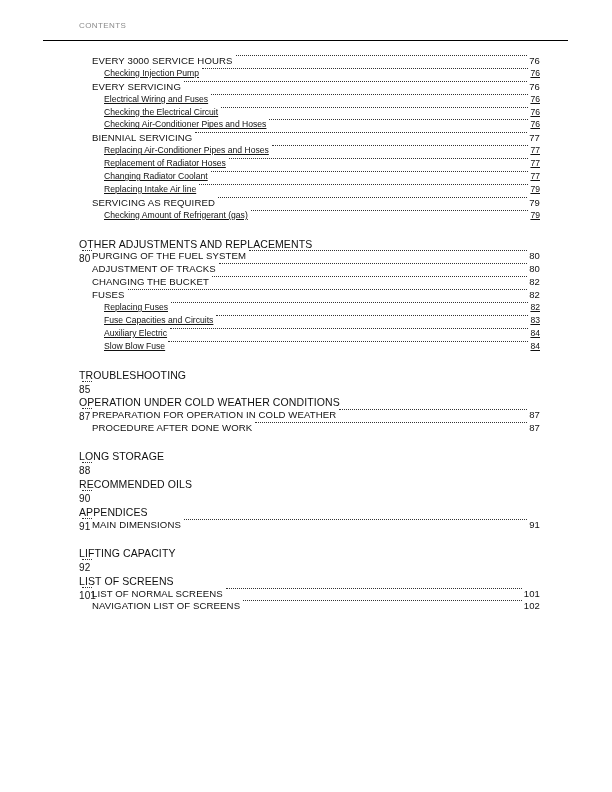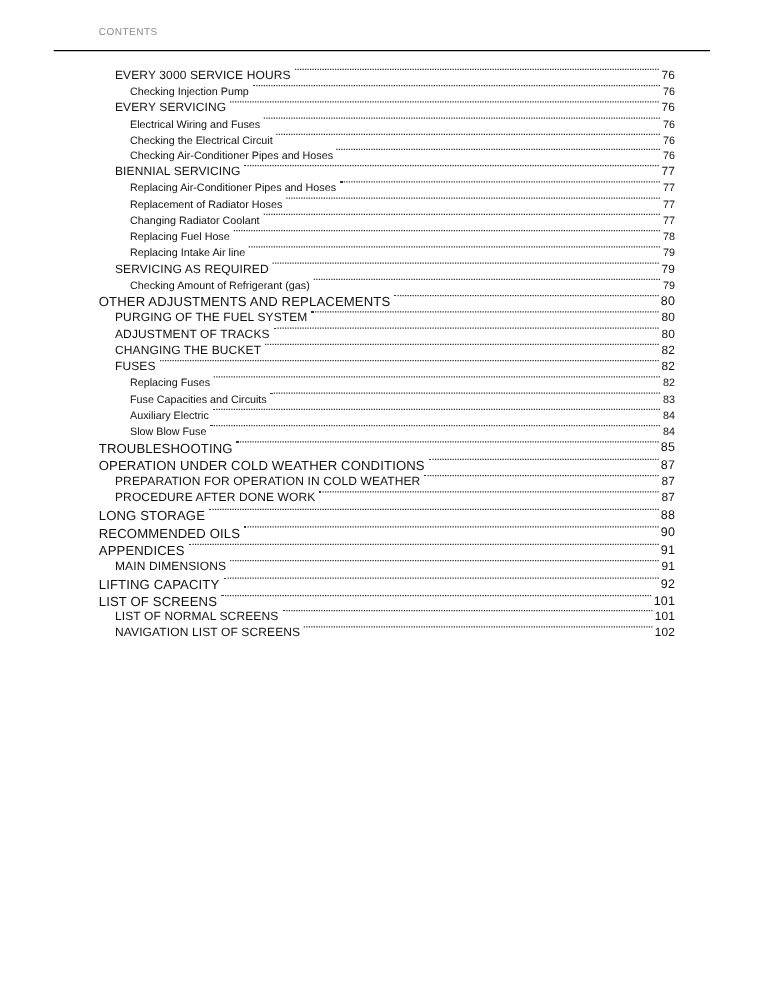--- a/index.html
+++ b/index.html
@@ -48,23 +48,23 @@
   }
   .row .label { flex: 0 0 auto; }
   .row .dots {
     flex: 1 1 auto;
     border-bottom: 1.6px dotted #333333;
     margin: 0 2px 2px 3px;
     min-width: 10px;
   }
   .row .pnum { flex: 0 0 auto; }
   
-  .l0 { font-size: 10.5px; margin-top: 1px; letter-spacing: 0.1px; }
+  .l0 { font-size: 10.5px; margin-top: 15px; letter-spacing: 0.1px; flex-direction: column; }
   .l1 { font-size: 9.6px;  padding-left: 13px; letter-spacing: 0.1px; }
-  .l2 { font-size: 8.6px;  padding-left: 25px; }
+  .l2 { font-size: 8.6px;  padding-left: 25px; text-decoration: underline; }
   .l0 .pnum { font-size: 10px; }
   .l1 .pnum { font-size: 9.5px; }
   .l2 .pnum { font-size: 8.6px; }
 </style>
 </head>
 <body>
 
 <div class="page">
   <div class="running-head">CONTENTS</div>
   <div class="header-rule"></div>
@@ -113,25 +113,20 @@
         <span class="label">Replacement of Radiator Hoses</span>
         <span class="dots"></span>
         <span class="pnum">77</span>
       </div>
       <div class="row l2">
         <span class="label">Changing Radiator Coolant</span>
         <span class="dots"></span>
         <span class="pnum">77</span>
       </div>
       <div class="row l2">
-        <span class="label">Replacing Fuel Hose</span>
-        <span class="dots"></span>
-        <span class="pnum">78</span>
-      </div>
-      <div class="row l2">
         <span class="label">Replacing Intake Air line</span>
         <span class="dots"></span>
         <span class="pnum">79</span>
       </div>
       <div class="row l1">
         <span class="label">SERVICING AS REQUIRED</span>
         <span class="dots"></span>
         <span class="pnum">79</span>
       </div>
       <div class="row l2">

